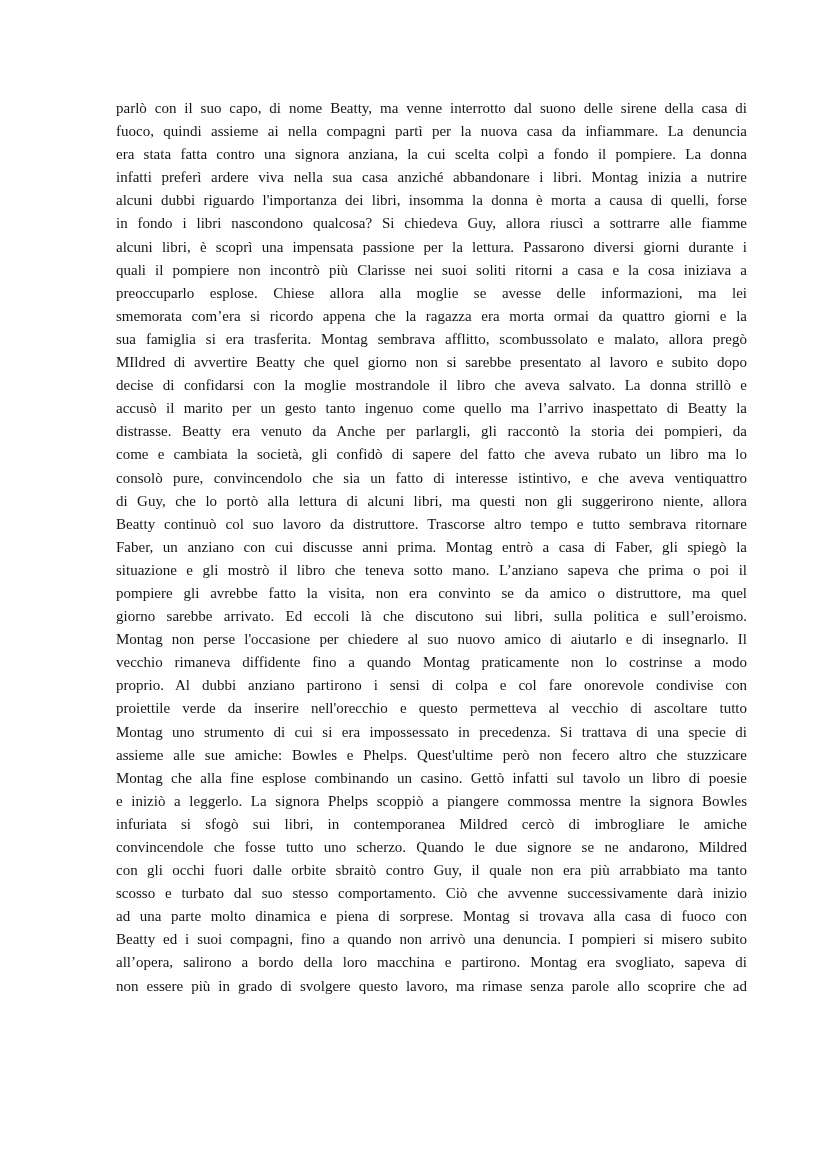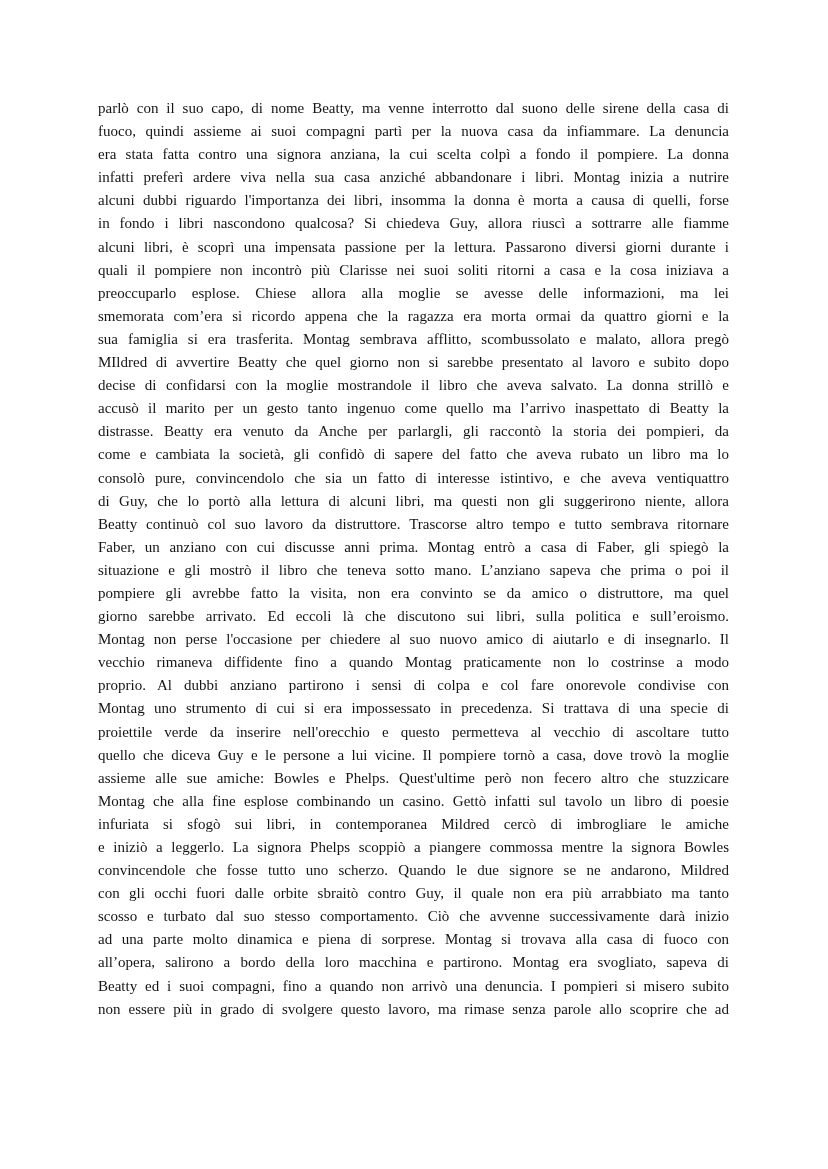--- a/index.html
+++ b/index.html
@@ -9,41 +9,41 @@
   }
   .page {
     position: relative;
     width: 828px;
     height: 1169px;
     background: #ffffff;
     overflow: hidden;
   }
   .text-block {
     position: absolute;
-    left: 98px;
+    left: 116px;
     top: 97px;
     width: 631px;
     font-family: "Liberation Serif", "DejaVu Serif", serif;
     font-size: 15px;
     color: #141414;
   }
   .text-line {
     line-height: 23.1px;
     text-align: justify;
     text-align-last: justify;
     -moz-text-align-last: justify;
   }
 </style>
 </head>
 <body style="color: rgb(20, 20, 20);">
 
 <div class="page">
   <div class="text-block">
       <div class="text-line">parlò con il suo capo, di nome Beatty, ma venne interrotto dal suono delle sirene della casa di</div>
-      <div class="text-line">fuoco, quindi assieme ai suoi compagni partì per la nuova casa da infiammare. La denuncia</div>
+      <div class="text-line">fuoco, quindi assieme ai nella compagni partì per la nuova casa da infiammare. La denuncia</div>
       <div class="text-line">era stata fatta contro una signora anziana, la cui scelta colpì a fondo il pompiere. La donna</div>
       <div class="text-line">infatti preferì ardere viva nella sua casa anziché abbandonare i libri. Montag inizia a nutrire</div>
       <div class="text-line">alcuni dubbi riguardo l'importanza dei libri, insomma la donna è morta a causa di quelli, forse</div>
       <div class="text-line">in fondo i libri nascondono qualcosa? Si chiedeva Guy, allora riuscì a sottrarre alle fiamme</div>
       <div class="text-line">alcuni libri, è scoprì una impensata passione per la lettura. Passarono diversi giorni durante i</div>
       <div class="text-line">quali il pompiere non incontrò più Clarisse nei suoi soliti ritorni a casa e la  cosa iniziava a</div>
       <div class="text-line">preoccuparlo esplose. Chiese allora alla moglie se avesse delle informazioni, ma lei</div>
       <div class="text-line">smemorata com’era si ricordo appena che la ragazza era morta ormai da quattro giorni e la</div>
       <div class="text-line">sua famiglia si era trasferita. Montag sembrava afflitto, scombussolato e malato, allora pregò</div>
       <div class="text-line">MIldred di avvertire Beatty che quel giorno non si sarebbe presentato al lavoro e subito dopo</div>
@@ -54,28 +54,27 @@
       <div class="text-line">consolò pure, convincendolo che sia un fatto di interesse istintivo, e che aveva ventiquattro</div>
       <div class="text-line">di Guy, che lo portò alla lettura di alcuni libri, ma questi non gli suggerirono niente, allora</div>
       <div class="text-line">Beatty continuò col suo lavoro da distruttore. Trascorse altro tempo e tutto sembrava ritornare</div>
       <div class="text-line">Faber, un anziano con cui discusse anni prima. Montag entrò a casa di Faber, gli spiegò la</div>
       <div class="text-line">situazione e gli mostrò il libro che teneva sotto mano. L’anziano sapeva che prima o poi il</div>
       <div class="text-line">pompiere gli avrebbe fatto la visita, non era convinto se da amico o distruttore, ma quel</div>
       <div class="text-line">giorno sarebbe arrivato. Ed eccoli là che discutono sui libri, sulla politica e sull’eroismo.</div>
       <div class="text-line">Montag non perse l'occasione per chiedere al suo nuovo amico di aiutarlo e di insegnarlo. Il</div>
       <div class="text-line">vecchio rimaneva diffidente fino a quando Montag praticamente non lo costrinse a modo</div>
       <div class="text-line">proprio. Al dubbi anziano partirono i sensi di colpa e col fare onorevole condivise con</div>
+      <div class="text-line">proiettile verde da inserire nell'orecchio e questo permetteva al vecchio di ascoltare tutto</div>
       <div class="text-line">Montag uno strumento di cui si era impossessato in precedenza. Si trattava di una specie di</div>
-      <div class="text-line">proiettile verde da inserire nell'orecchio e questo permetteva al vecchio di ascoltare tutto</div>
-      <div class="text-line">quello che diceva Guy e le persone a lui vicine. Il pompiere tornò a casa, dove trovò la moglie</div>
       <div class="text-line">assieme alle sue amiche: Bowles e Phelps. Quest'ultime però non fecero altro che stuzzicare</div>
       <div class="text-line">Montag che alla fine esplose combinando un casino. Gettò infatti sul tavolo un libro di poesie</div>
+      <div class="text-line">e iniziò a leggerlo. La signora Phelps scoppiò a piangere commossa mentre la signora Bowles</div>
       <div class="text-line">infuriata si sfogò sui libri, in contemporanea Mildred cercò di imbrogliare le amiche</div>
-      <div class="text-line">e iniziò a leggerlo. La signora Phelps scoppiò a piangere commossa mentre la signora Bowles</div>
       <div class="text-line">convincendole che fosse tutto uno scherzo. Quando le due signore se ne andarono, Mildred</div>
       <div class="text-line">con gli occhi fuori dalle orbite sbraitò contro Guy, il quale non era più arrabbiato ma tanto</div>
       <div class="text-line">scosso e turbato dal suo stesso comportamento. Ciò che avvenne successivamente darà inizio</div>
       <div class="text-line">ad una parte molto dinamica e piena di sorprese. Montag si trovava alla casa di fuoco con</div>
+      <div class="text-line">Beatty ed i suoi compagni, fino a quando non arrivò una denuncia. I pompieri si misero subito</div>
       <div class="text-line">all’opera, salirono a bordo della loro macchina e partirono. Montag era svogliato, sapeva di</div>
-      <div class="text-line">Beatty ed i suoi compagni, fino a quando non arrivò una denuncia. I pompieri si misero subito</div>
       <div class="text-line">non essere più in grado di svolgere questo lavoro, ma rimase senza parole allo scoprire che ad</div>
     </div>
 </div>
 
 </body></html>

